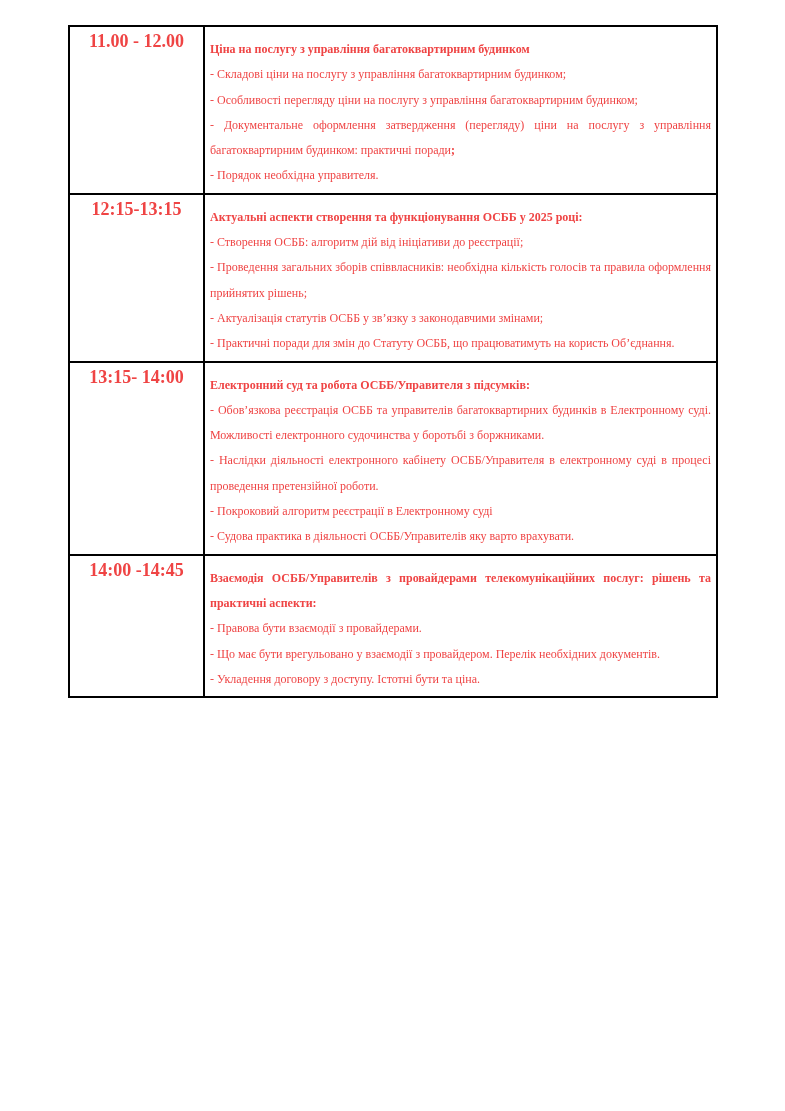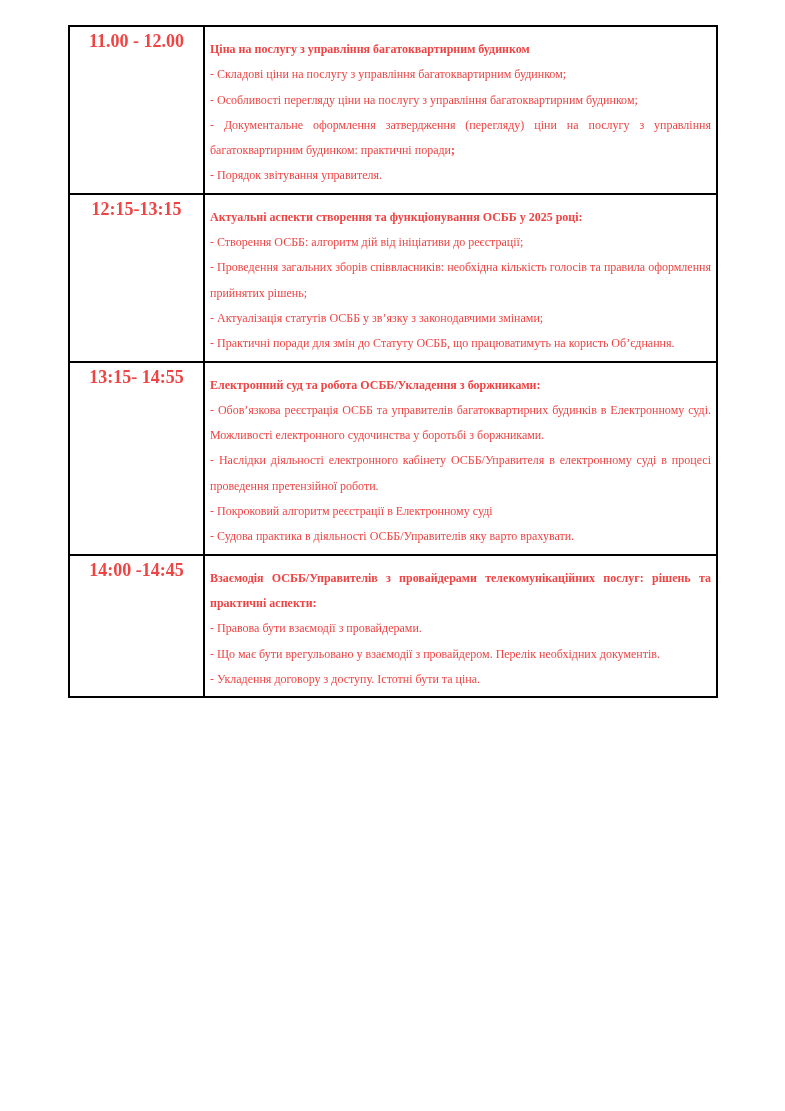--- a/index.html
+++ b/index.html
@@ -66,37 +66,37 @@
       <col style="width:513px">
     </colgroup>
     <tbody>
         <tr>
           <td class="time-cell">11.00 - 12.00</td>
           <td class="content-cell">
             <p class="para para-title"><span>Ціна на послугу з управління багатоквартирним будинком</span></p>
             <p class="para"><span>- Складові ціни на послугу з управління багатоквартирним будинком;</span></p>
             <p class="para"><span>- Особливості перегляду ціни на послугу з управління багатоквартирним будинком;</span></p>
             <p class="para"><span>- Документальне оформлення затвердження (перегляду) ціни на послугу з управління багатоквартирним будинком: практичні поради</span><span class="seg-bold">;</span></p>
-            <p class="para"><span>- Порядок звітування управителя.</span></p>
+            <p class="para"><span>- Порядок необхідна управителя.</span></p>
           </td>
         </tr>
         <tr>
           <td class="time-cell">12:15-13:15</td>
           <td class="content-cell">
             <p class="para para-title"><span>Актуальні аспекти створення та функціонування ОСББ у 2025 році:</span></p>
             <p class="para"><span>- Створення ОСББ: алгоритм дій від ініціативи до реєстрації;</span></p>
             <p class="para"><span>- Проведення загальних зборів співвласників: необхідна кількість голосів та правила оформлення прийнятих рішень;</span></p>
             <p class="para"><span>- Актуалізація статутів ОСББ у зв’язку з законодавчими змінами;</span></p>
             <p class="para"><span>- Практичні поради для змін до Статуту ОСББ, що працюватимуть на користь Об’єднання.</span></p>
           </td>
         </tr>
         <tr>
-          <td class="time-cell">13:15- 14:55</td>
+          <td class="time-cell">13:15- 14:00</td>
           <td class="content-cell">
-            <p class="para para-title"><span>Електронний суд та робота ОСББ/Укладення з боржниками:</span></p>
+            <p class="para para-title"><span>Електронний суд та робота ОСББ/Управителя з підсумків:</span></p>
             <p class="para"><span>- Обов’язкова реєстрація ОСББ та управителів багатоквартирних будинків в Електронному суді. Можливості електронного судочинства у боротьбі з боржниками.</span></p>
             <p class="para"><span>- Наслідки діяльності електронного кабінету ОСББ/Управителя в електронному суді в процесі проведення претензійної роботи.</span></p>
             <p class="para"><span>- Покроковий алгоритм реєстрації в Електронному суді</span></p>
             <p class="para"><span>- Судова практика в діяльності ОСББ/Управителів яку варто врахувати.</span></p>
           </td>
         </tr>
         <tr>
           <td class="time-cell">14:00 -14:45</td>
           <td class="content-cell">
             <p class="para para-title"><span>Взаємодія ОСББ/Управителів з провайдерами телекомунікаційних послуг: рішень та практичні аспекти:</span></p>

